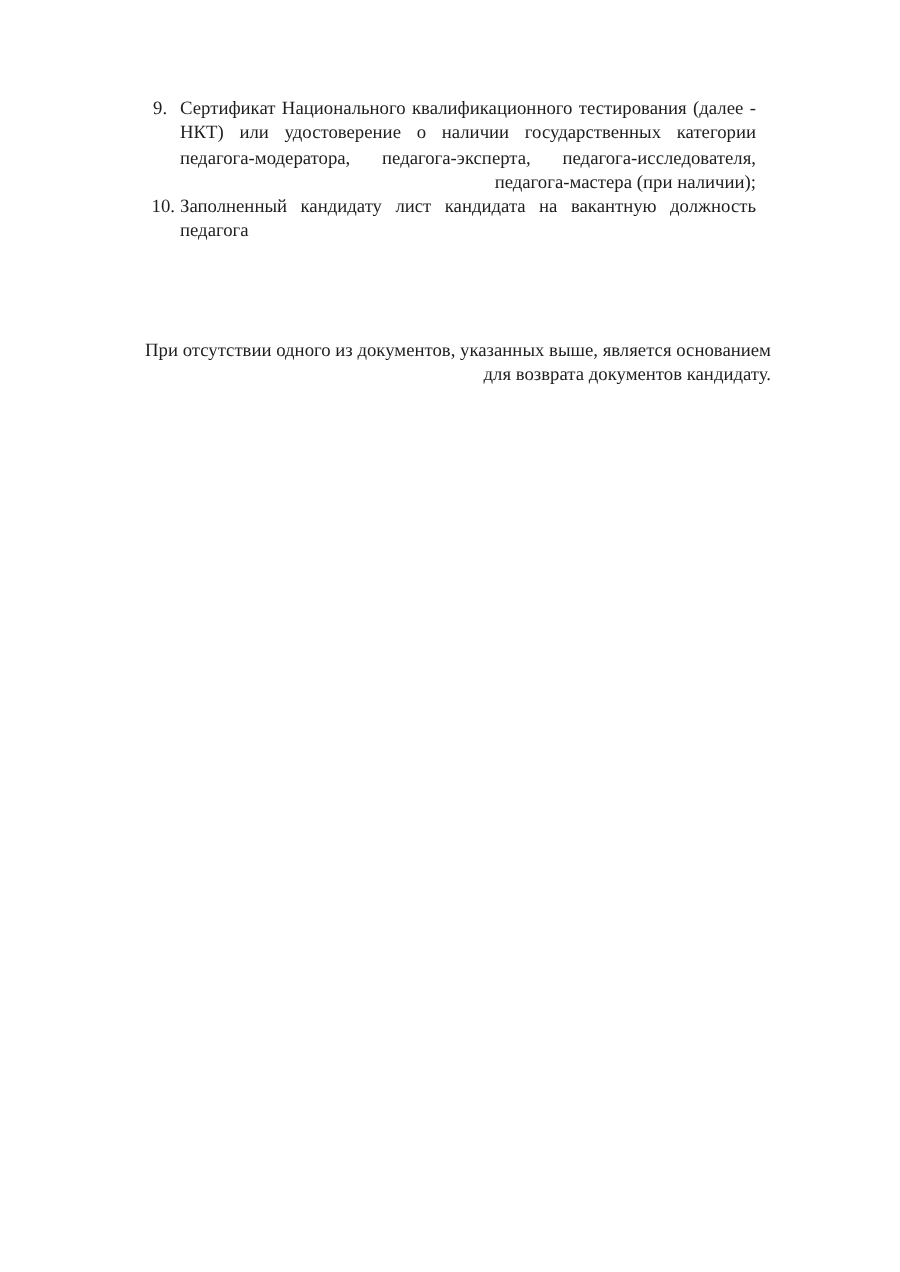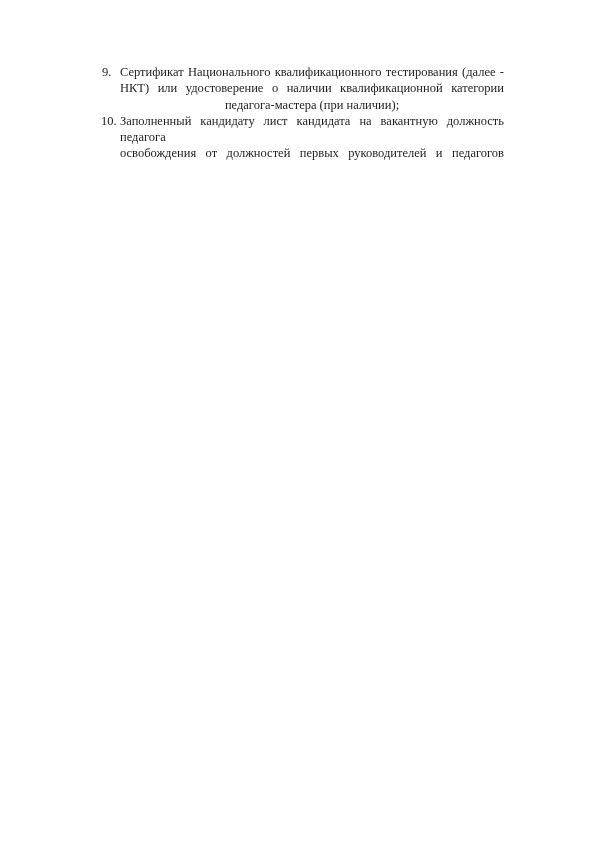--- a/index.html
+++ b/index.html
@@ -35,21 +35,21 @@
     left: -18px;
     top: 0;
     line-height: 16.3px;
     white-space: nowrap;
   }
   .list-item.item-10 .num {
     left: -19px;
   }
   .line {
     line-height: 16.3px;
-    text-align: center;
+    text-align: right;
     white-space: nowrap;
   }
   .line.just {
     white-space: normal;
     text-align: justify;
     text-align-last: justify;
   }
   .closing {
     position: absolute;
     left: 84px;
@@ -60,26 +60,30 @@
 </head>
 <body style="background: rgb(255, 255, 255);">
 
 <div class="page" style="background: rgb(255, 255, 255); color: rgb(30, 30, 30);">
 
   <div class="doc-list">
 
     <div class="list-item item-9">
       <span class="num">9.</span>
       <div class="line just">Сертификат Национального квалификационного тестирования (далее -</div>
-      <div class="line just">НКТ) или удостоверение о наличии квалификационной категории</div>
+      <div class="line just">НКТ) или удостоверение о наличии государственных категории</div>
+      <div class="line just">педагога-модератора, педагога-эксперта, педагога-исследователя,</div>
       <div class="line">педагога-мастера (при наличии);</div>
     </div>
 
     <div class="list-item item-10">
       <span class="num">10.</span>
       <div class="line just">Заполненный кандидату лист кандидата на вакантную должность педагога</div>
-      <div class="line just">освобождения от должностей первых руководителей и педагогов</div>
     </div>
 
   </div>
 
+  <div class="closing">
+    <div class="line">При отсутствии одного из документов, указанных выше, является основанием</div>
+    <div class="line">для возврата документов кандидату.</div>
+  </div>
 
 </div>
 
 </body></html>

